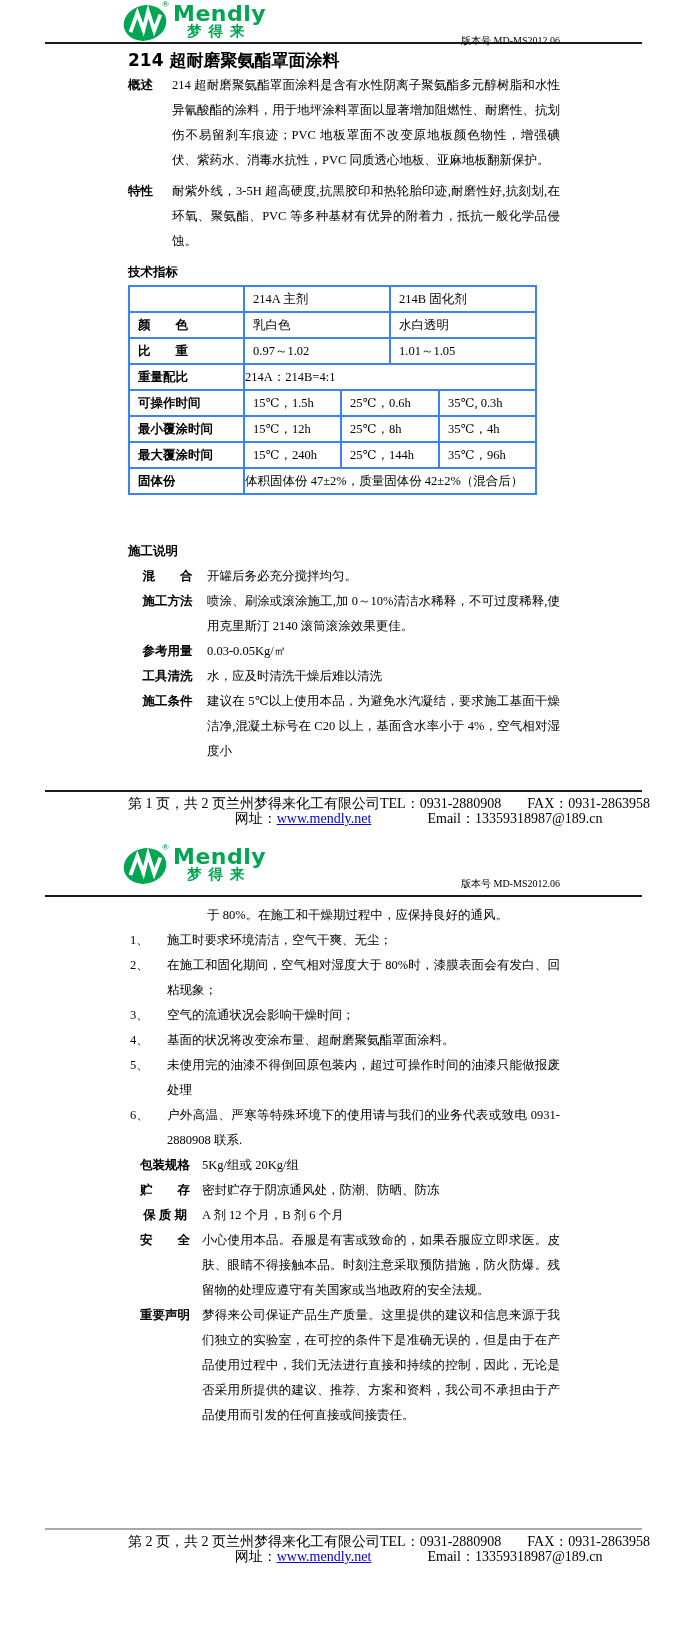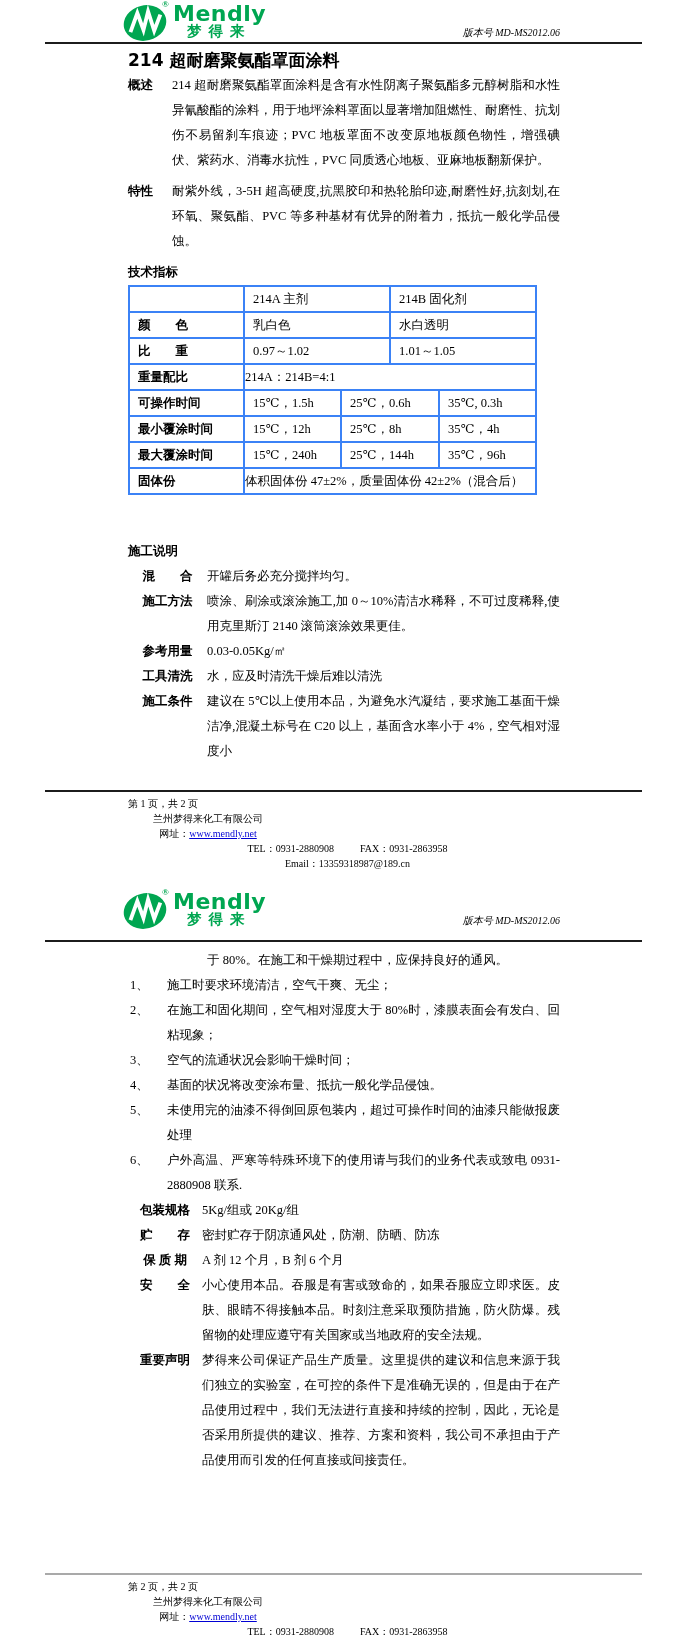--- a/index.html
+++ b/index.html
@@ -13,21 +13,21 @@
   .hdr{display:flex;justify-content:space-between;align-items:flex-start;
        padding:3px 127px 0 122px;height:39px;}
   .hdr2{padding-top:13px;height:49px;}
   .logo{display:flex;gap:5px;position:relative;}
   .logo .reg{position:absolute;left:40px;top:-3px;font-size:9px;line-height:9px;color:#00a651;font-weight:bold;}
   .logo-txt{display:flex;flex-direction:column;padding-top:1px;}
   .brand{color:#00a651;font-weight:bold;font-size:22px;line-height:19px;
          font-family:"DejaVu Sans","Liberation Sans",sans-serif;letter-spacing:0.5px;}
   .brand-cn{color:#00a651;font-weight:bold;font-size:14.5px;line-height:17px;
             letter-spacing:7px;margin-left:14px;font-family:"DejaVu Sans",sans-serif;}
-  .version{font-size:10px;line-height:12px;margin-top:24px;white-space:nowrap;font-style:italic;}
+  .version{font-size:10px;line-height:12px;margin-top:32px;white-space:nowrap;}
   .rule{border-top:2px solid #1c1c1c;margin:0 45px;height:0;}
   .rule-gray{border-top:2.5px solid #a9a9a9;margin:0 45px;height:0;}
   .content{margin:0 127px 0 128px;}
   .title{font-family:"DejaVu Sans","Liberation Sans",sans-serif;
          font-size:17px;font-weight:bold;line-height:22px;margin-top:5px;}
   .h2{font-weight:bold;}
   .srow{display:flex;}
   .slabel{flex:0 0 44px;font-weight:bold;}
   .stext{flex:1;text-align:justify;}
   .itm{display:flex;}
@@ -38,22 +38,22 @@
   .nnum{flex:0 0 37px;padding-left:2px;}
   .ntext{flex:1;text-align:justify;}
   table.spec{border-collapse:collapse;margin-top:0;width:405px;table-layout:fixed;}
   table.spec td{border:2px solid #3b82f6;height:24px;padding:0 2px 0 8px;
                 line-height:15px;overflow:hidden;white-space:nowrap;}
   table.spec td.lbl{font-weight:bold;white-space:pre;}
   table.spec td.ctr{text-align:left;padding:0;}
   .mt2{margin-top:2px;}.mt6{margin-top:6px;}.mt28{margin-top:44px;}
   .sp1{height:26px;}
   .sp2{height:100px;}
-  .footer{margin:0 120px 0 128px;font-size:10px;line-height:15px;
-          display:flex;padding-top:4px;flex-direction:column;}
+  .footer{margin:0 120px 0 128px;font-size:14px;line-height:15px;
+          display:flex;padding-top:4px;}
   .f-page{width:118px;white-space:nowrap;}
   .f-mid{width:160px;text-align:center;white-space:nowrap;}
   .f-right{flex:1;text-align:center;white-space:nowrap;}
   .f-gap{display:inline-block;width:26px;}
   .lnk{color:#0000d4;text-decoration:underline;cursor:pointer;}
   .gap8{height:7px;}
 </style>
 </head>
 <body>
 
@@ -215,21 +215,21 @@
     <div class="note">
       <div class="nnum">2、</div>
       <div class="ntext">在施工和固化期间，空气相对湿度大于 80%时，漆膜表面会有发白、回粘现象；</div>
     </div>
     <div class="note">
       <div class="nnum">3、</div>
       <div class="ntext">空气的流通状况会影响干燥时间；</div>
     </div>
     <div class="note">
       <div class="nnum">4、</div>
-      <div class="ntext">基面的状况将改变涂布量、抵抗一般化学品侵蚀。</div>
+      <div class="ntext">基面的状况将改变涂布量、超耐磨聚氨酯罩面涂料。</div>
     </div>
     <div class="note">
       <div class="nnum">5、</div>
       <div class="ntext">未使用完的油漆不得倒回原包装内，超过可操作时间的油漆只能做报废处理</div>
     </div>
     <div class="note">
       <div class="nnum">6、</div>
       <div class="ntext">户外高温、严寒等特殊环境下的使用请与我们的业务代表或致电 0931-2880908 联系.</div>
     </div>
 

